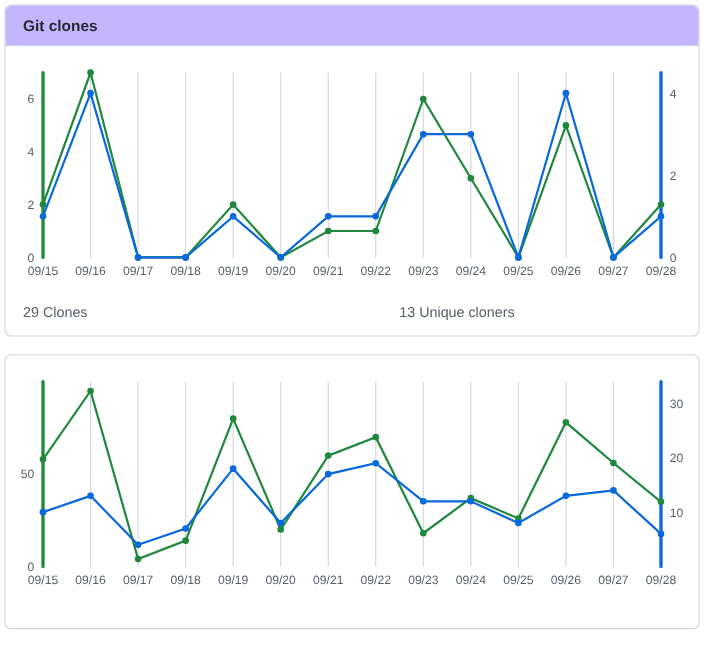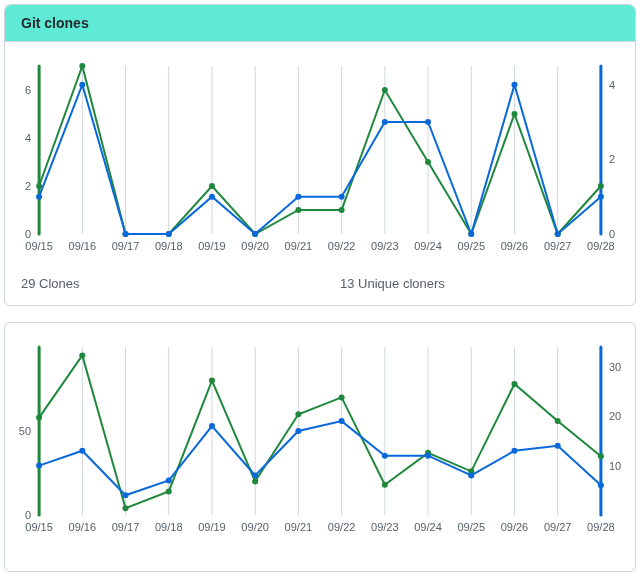--- a/index.html
+++ b/index.html
@@ -9,21 +9,21 @@
     padding: 4px;
     font-size: 14px;
     color: #24292f;
   }
   .panel {
     border: 1px solid #d0d7de;
     border-radius: 6px;
     margin-bottom: 16px;
   }
   .panel-header {
-    background: #5eead4;
+    background: #c4b5fd;
     border-bottom: 1px solid #d0d7de;
     border-radius: 6px 6px 0 0;
     padding: 10px 16px;
     font-weight: 600;
     font-size: 14px;
   }
   .panel-body {
     padding: 16px 4px 8px 4px;
   }
   .chart-svg {
@@ -60,20 +60,21 @@
   }
   .series-green { stroke: #1f883d; }
   .series-blue { stroke: #0969da; }
   .dot-green { fill: #1f883d; }
   .dot-blue { fill: #0969da; }
   .panel-footer {
     padding: 10px 16px 14px 16px;
     font-size: 13px;
     color: #57606a;
     display: flex;
+    gap: 23px;
   }
   .footer-left { flex: 0 0 50%; }
   .footer-right { flex: 0 0 50%; margin-left: 20px; }
 </style>
 </head>
 <body>
 
 <div class="panel">
   <div class="panel-header">Git clones</div>
   <div class="panel-body">

